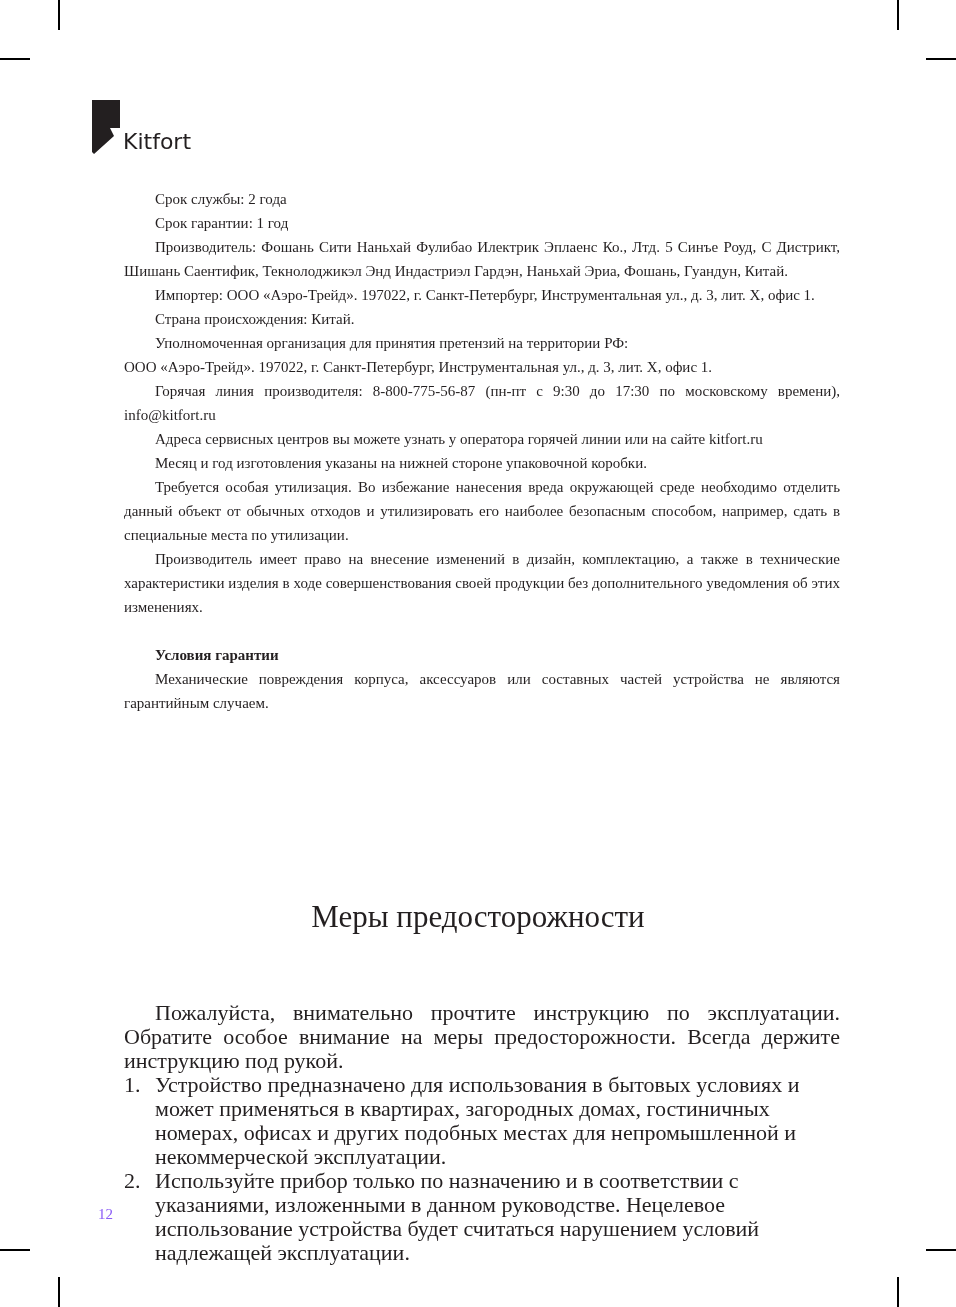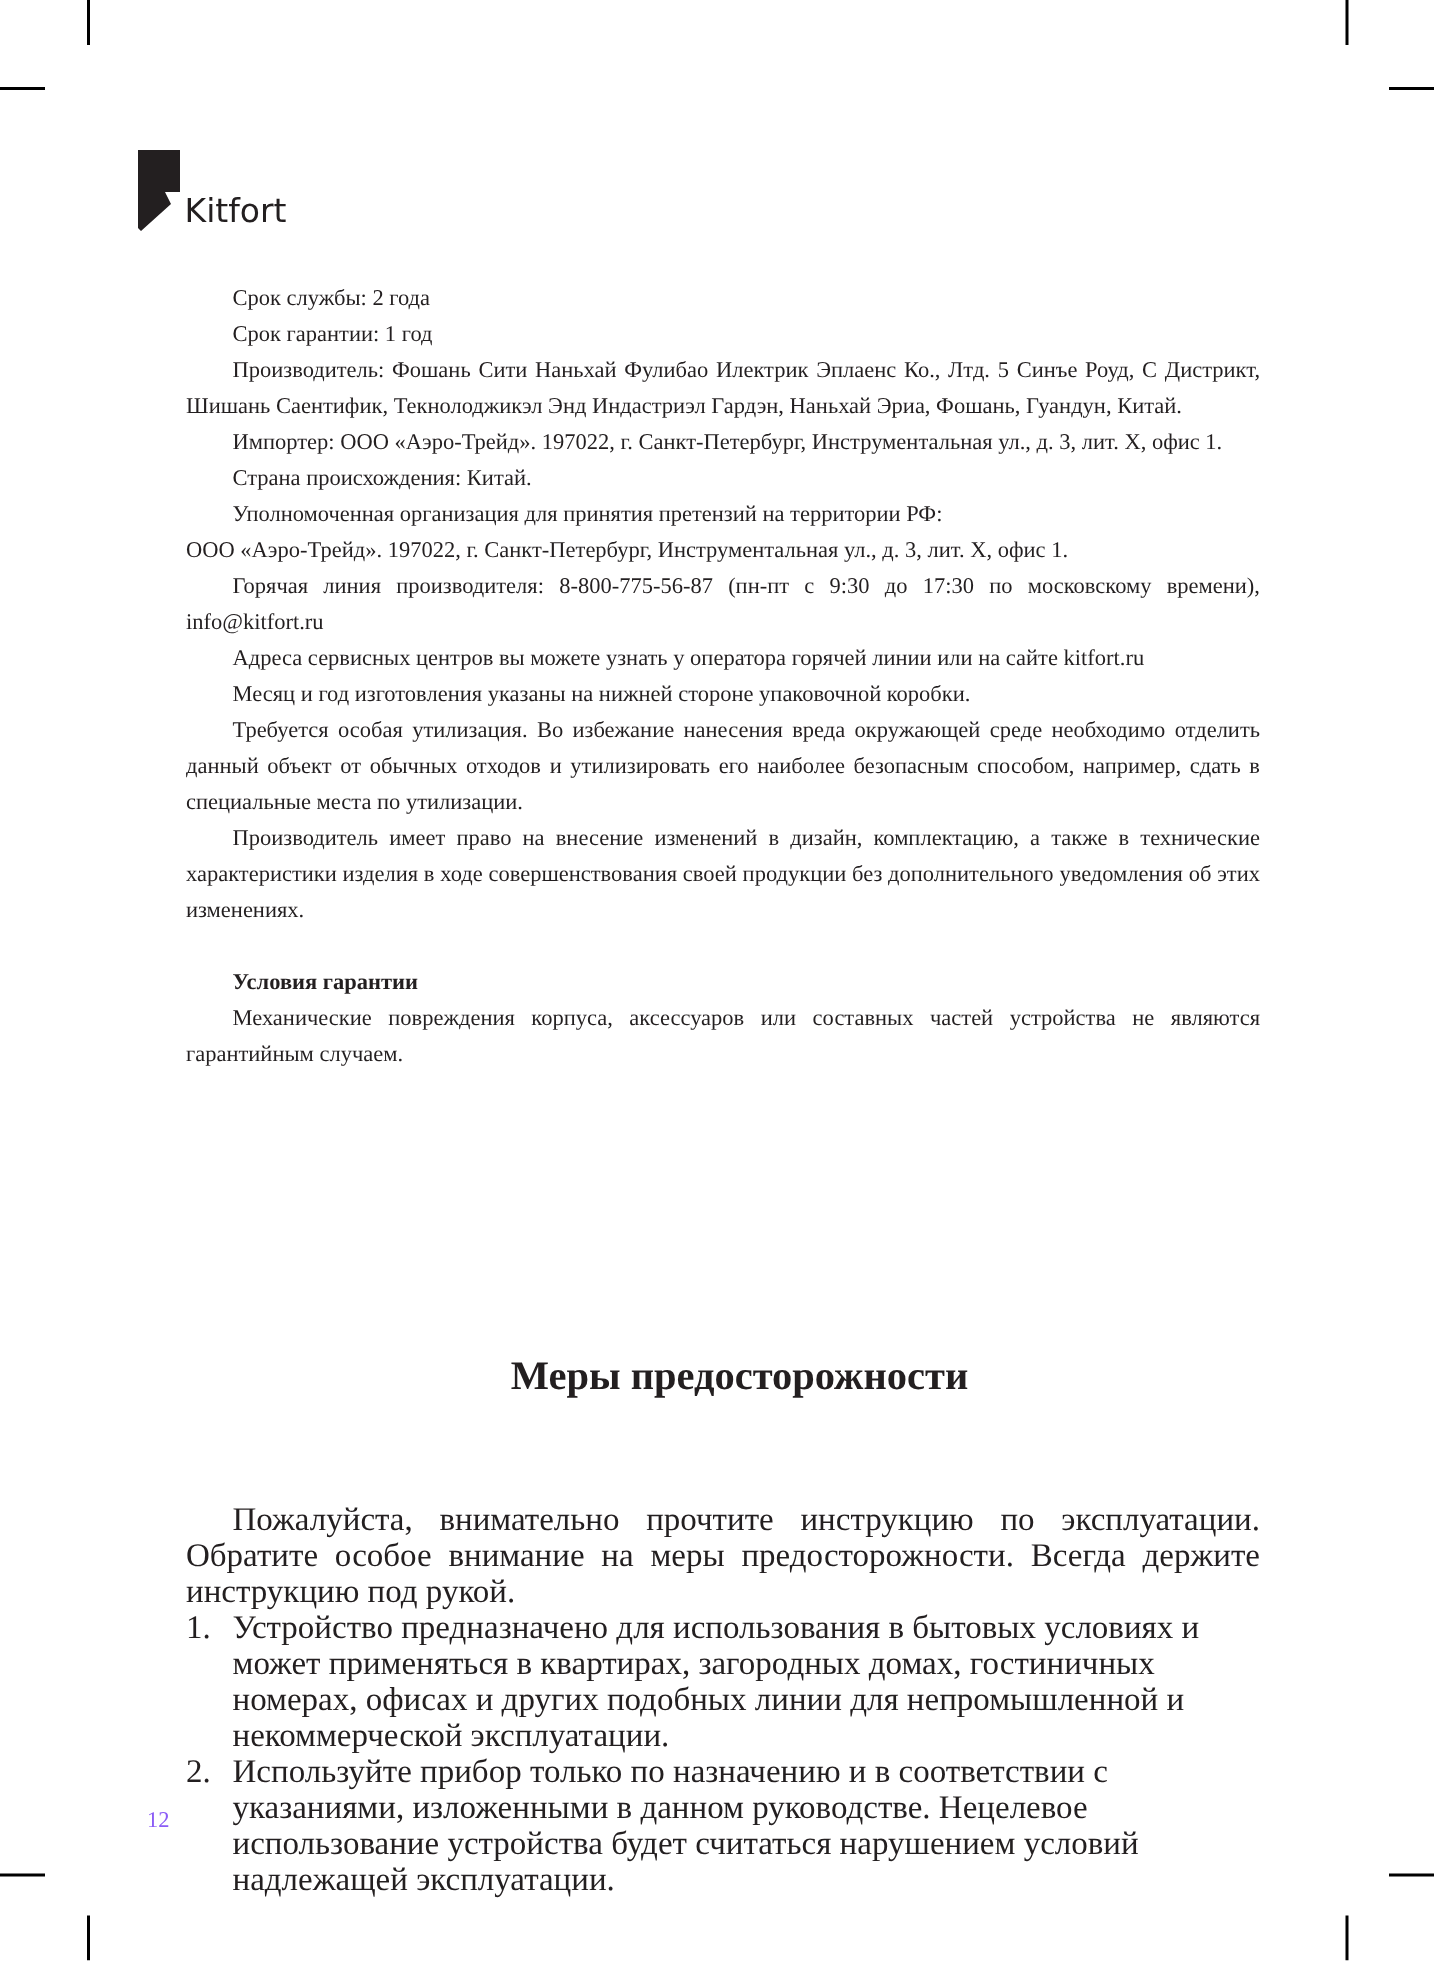--- a/index.html
+++ b/index.html
@@ -9,22 +9,22 @@
   .logo { position: absolute; left: 92px; top: 100px; width: 110px; height: 60px; }
   .logo-text { position: absolute; left: 31px; top: 29px; font-family: "DejaVu Sans", "Liberation Sans", sans-serif;
                font-weight: normal; font-size: 22px; letter-spacing: 0px; color: #231f20; }
   .content { position: absolute; left: 124px; top: 187px; width: 716px; font-size: 15px; line-height: 24px; }
   .p { margin: 0; text-indent: 31px; text-align: justify; text-align-last: left; }
   .plain { margin: 0; padding-left: 31px; }
   .eac-row { position: relative; }
   .eac { position: absolute; left: 246px; top: -20px; width: 40px; height: 42px; }
   .gap { height: 24px; }
   .subhead { margin: 0; padding-left: 31px; font-weight: bold; }
-  .h1 { position: absolute; left: 135px; top: 897px; width: 716px; text-align: center;
-        font-weight: bold; font-size: 27px; line-height: 40px; margin: 0; }
+  .h1 { position: absolute; left: 120px; top: 897px; width: 716px; text-align: center;
+        font-weight: normal; font-size: 31px; line-height: 40px; margin: 0; }
   .content2 { position: absolute; left: 124px; top: 1001px; width: 716px; font-size: 22px; line-height: 24px; }
   ol.list { margin: 0; padding: 0; list-style: none; }
   ol.list li { position: relative; padding-left: 31px; text-align: left; }
   ol.list li .num { position: absolute; left: 0; top: 0; }
   .pagenum { position: absolute; left: 98px; top: 1206px; font-size: 15px; color: #8b5cf6; }
 </style>
 </head>
 <body>
 
 <div class="crop" style="left:58px;top:0;width:1.5px;height:30px;"></div>
@@ -61,21 +61,21 @@
   <p class="p">Механические повреждения корпуса, аксессуаров или составных частей устройства не являются гарантийным случаем.</p>
 </div>
 
 <h1 class="h1">Меры предосторожности</h1>
 
 <div class="content2">
   <p class="p">Пожалуйста, внимательно прочтите инструкцию по эксплуатации. Обратите особое внимание на меры предосторожности. Всегда держите инструкцию под рукой.</p>
   <ol class="list">
     <li>
       <span class="num">1.</span>
-      <span>Устройство предназначено для использования в бытовых условиях и может применяться в квартирах, загородных домах, гостиничных номерах, офисах и других подобных линии для непромышленной и некоммерческой эксплуатации.</span>
+      <span>Устройство предназначено для использования в бытовых условиях и может применяться в квартирах, загородных домах, гостиничных номерах, офисах и других подобных местах для непромышленной и некоммерческой эксплуатации.</span>
     </li>
     <li>
       <span class="num">2.</span>
       <span>Используйте прибор только по назначению и в соответствии с указаниями, изложенными в данном руководстве. Нецелевое использование устройства будет считаться нарушением условий надлежащей эксплуатации.</span>
     </li>
   </ol>
 </div>
 
 <div class="pagenum">12</div>
 

